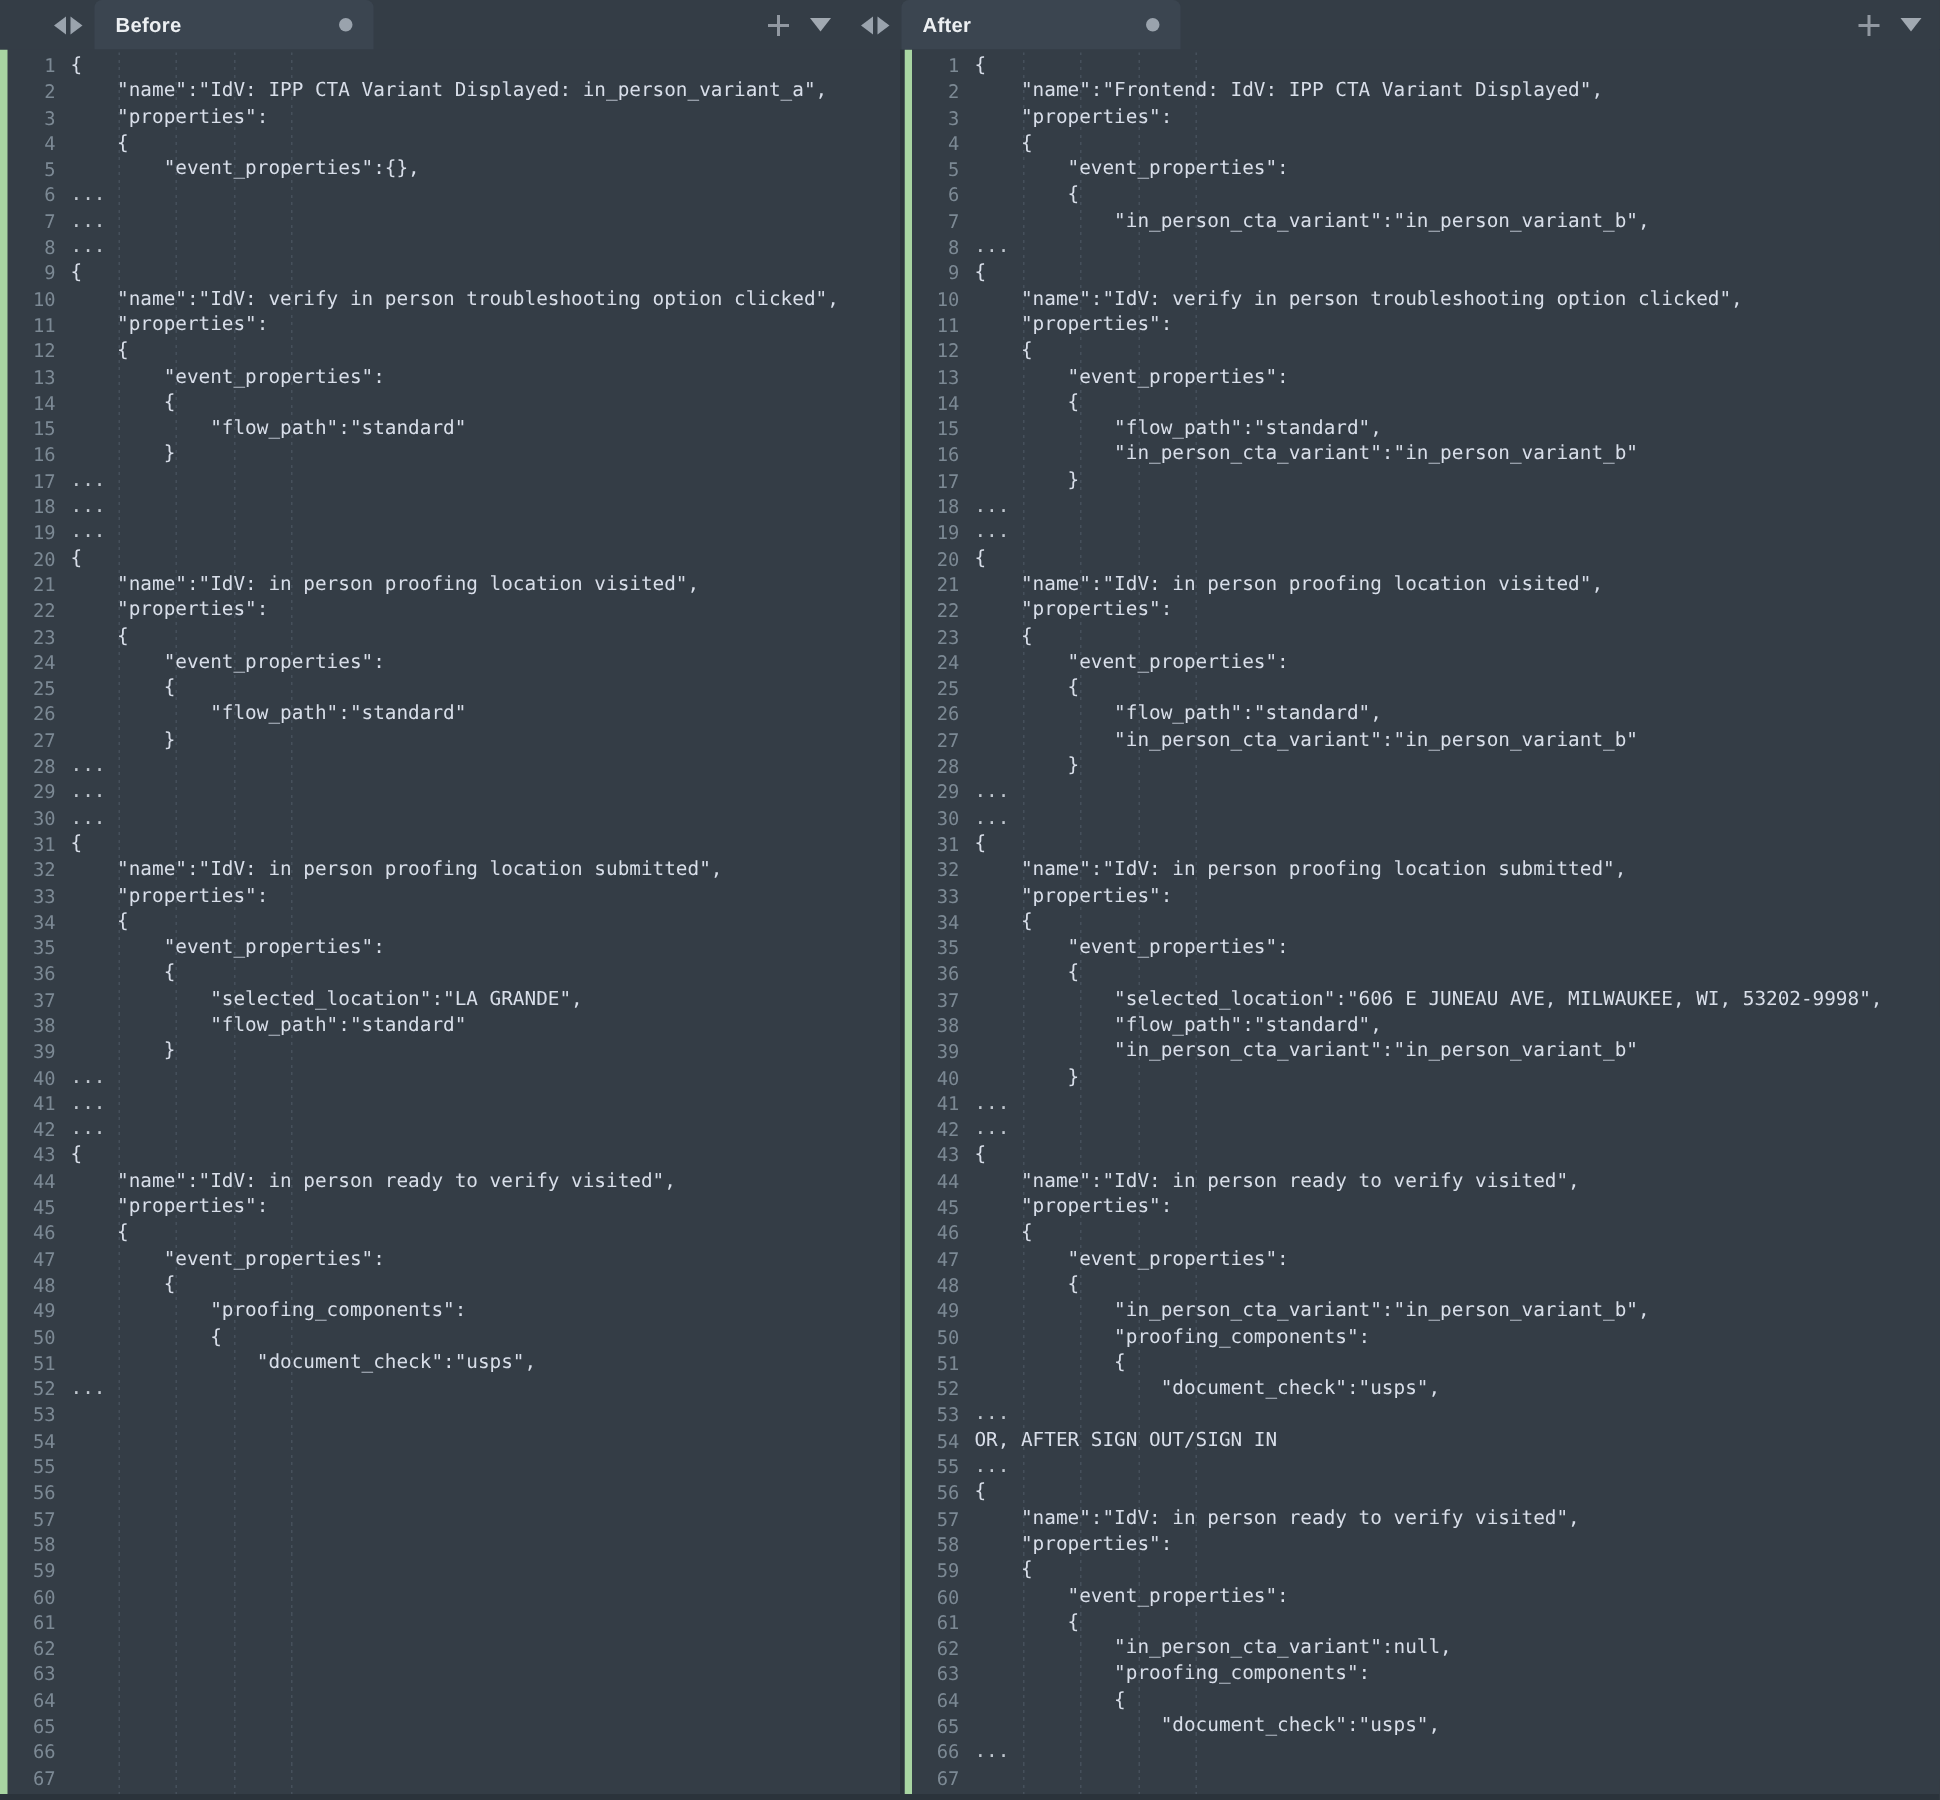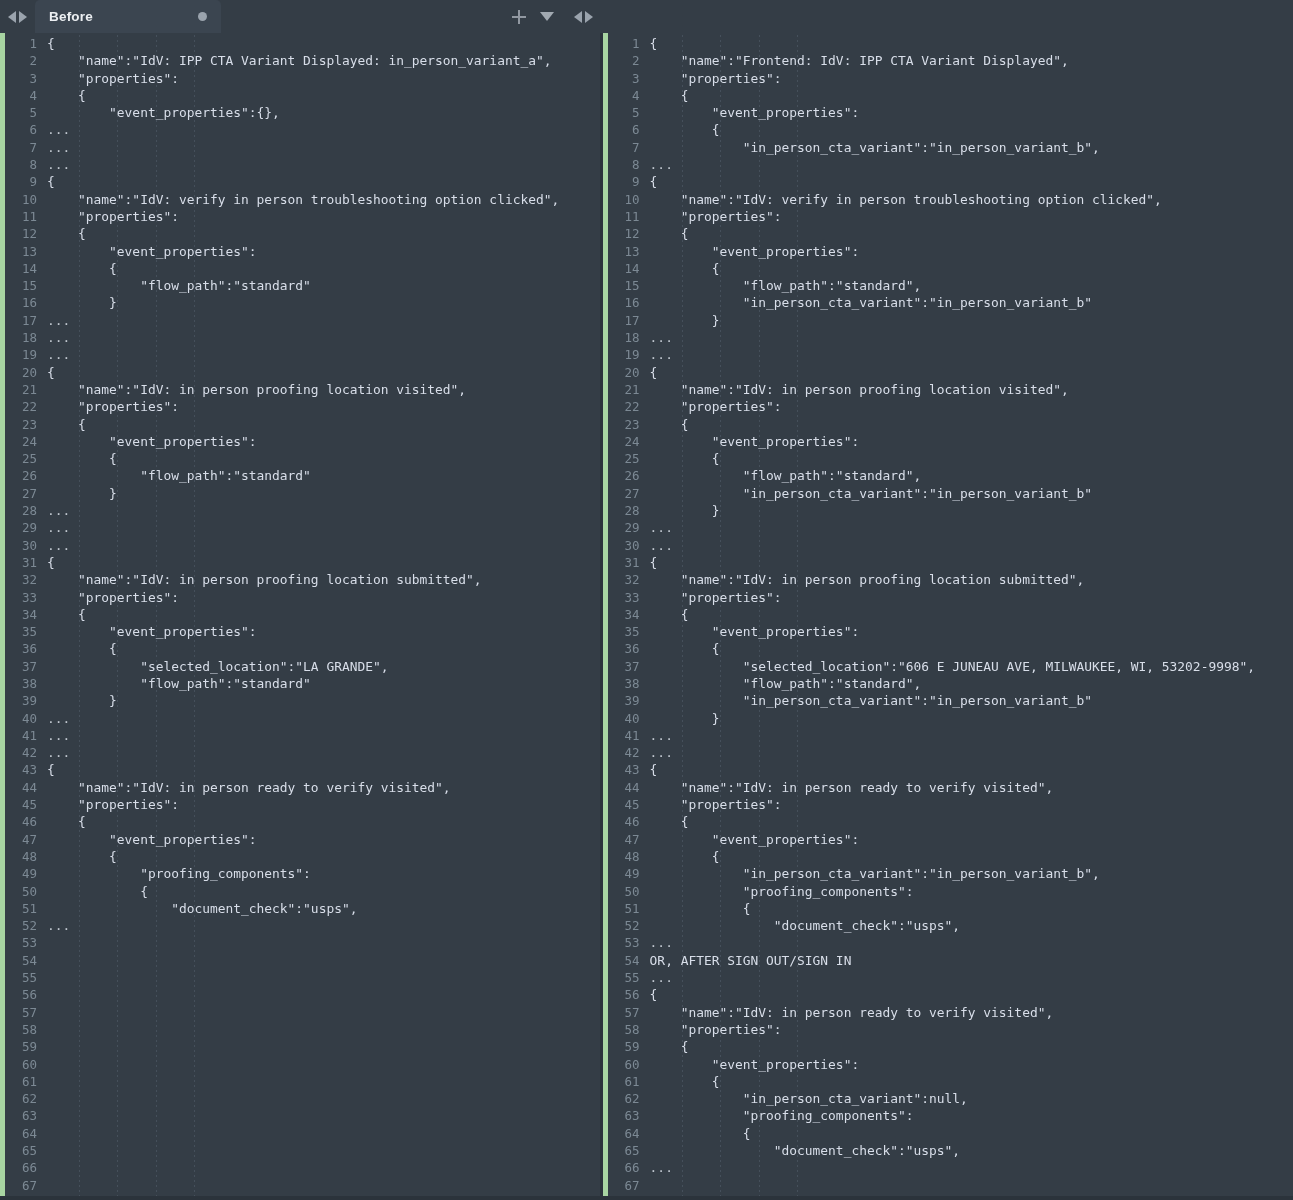--- a/index.html
+++ b/index.html
@@ -23,21 +23,21 @@
     height: 33px;
     flex: 0 0 33px;
     background: #343d46;
   }
   .tabbar {
     display: flex;
     align-items: stretch;
     background: #343d46;
     position: relative;
   }
-  .tabbar.left  { width: 601px; }
+  .tabbar.left  { width: 601px; padding-left: 28px; }
   .tabbar.right { width: 692px; }
 
   .navarrows {
     display: flex; align-items: center; justify-content: center;
     gap: 3px;
     padding: 0 8px;
     flex: 0 0 auto;
   }
   .tri {
     width: 0; height: 0;
@@ -199,20 +199,31 @@
       <div class="tabcontrols">
         <span class="plus"></span>
         <span class="caret"></span>
       </div>
       <div class="navarrows">
         <span class="tri left"></span>
         <span class="tri right"></span>
       </div>
     </div>
 
+    <div class="tabbar right">
+      <div class="tab">
+        <span class="tab-title">After</span>
+        <span class="modified-dot"></span>
+      </div>
+      <div class="tabfill"></div>
+      <div class="tabcontrols">
+        <span class="plus"></span>
+        <span class="caret"></span>
+      </div>
+    </div>
   </div>
 
   <div class="panes">
 
     <div class="pane left">
       <div class="changebar"></div>
       <div class="code-area">
         <div class="guides">
           <div class="guide" style="left:32px"></div>
           <div class="guide" style="left:70px"></div>

